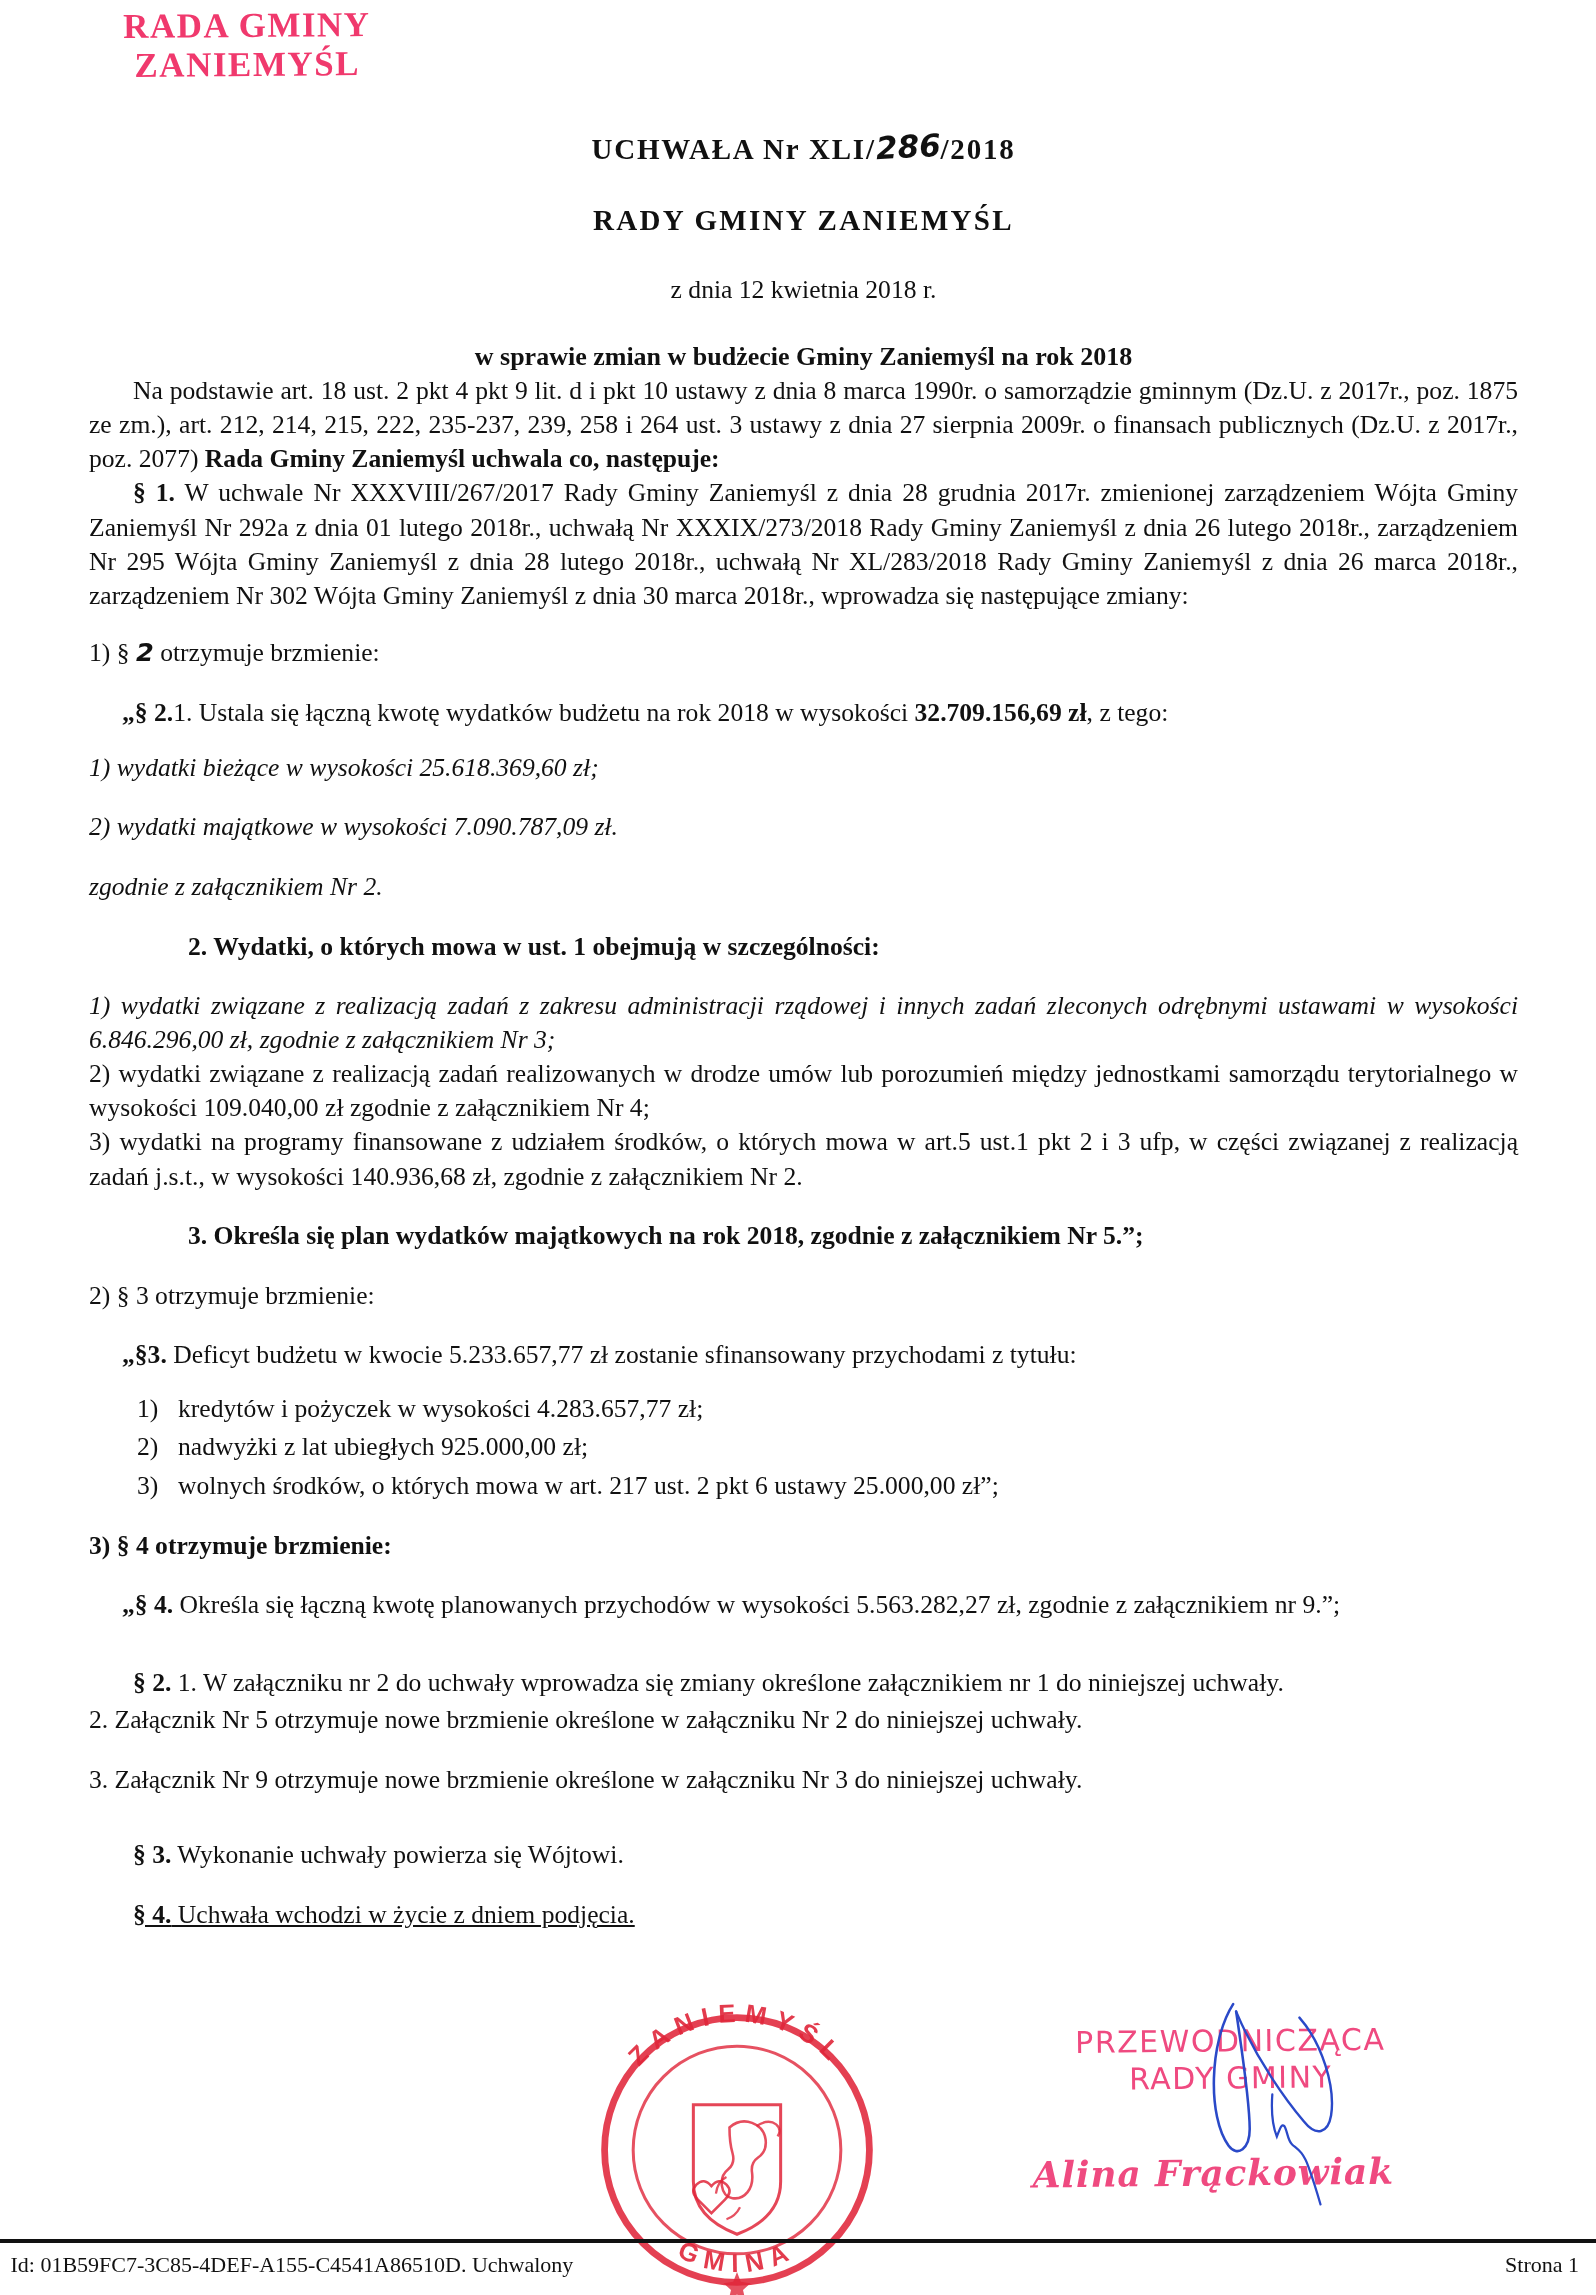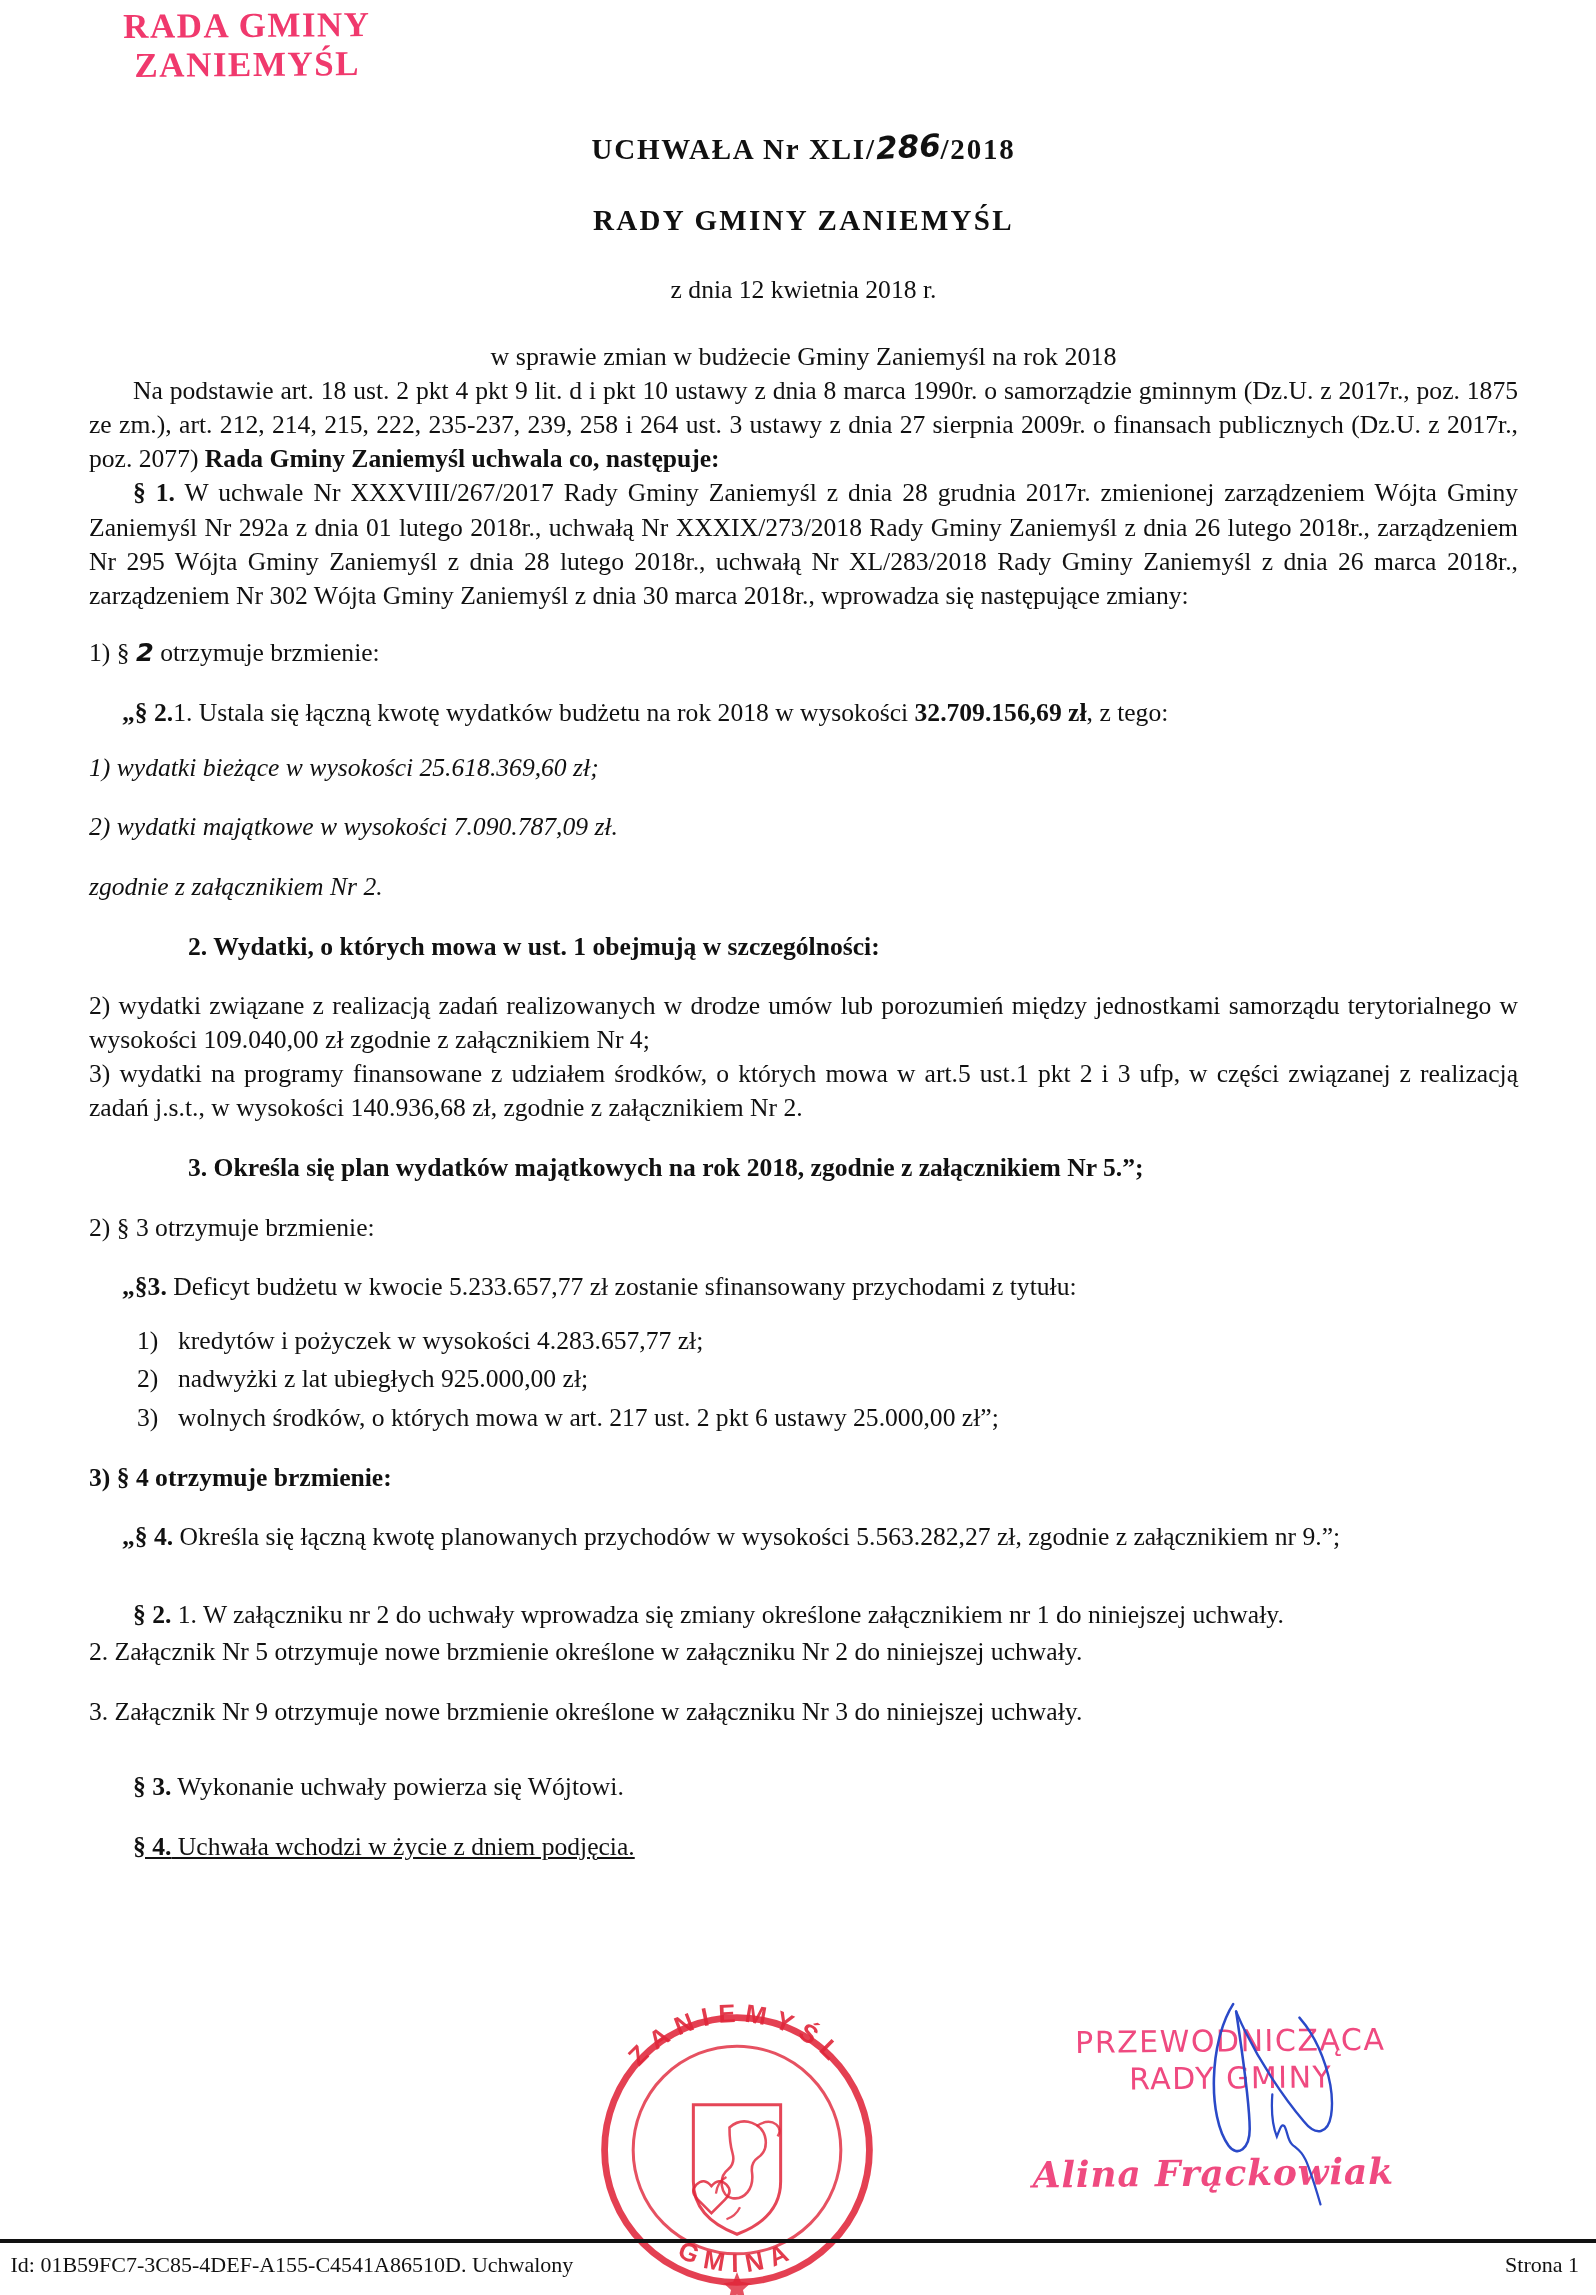--- a/index.html
+++ b/index.html
@@ -31,21 +31,21 @@
 
   .ttl{ text-align:center;font-weight:bold;font-size:29px;letter-spacing:1.8px;margin:0 0 0 0;}
   .ttl .hand{
     font-family:"DejaVu Sans",sans-serif;
     font-style:italic;font-weight:bold;font-size:31px;
     letter-spacing:0px;
     display:inline-block;transform:translateY(-1.5px) rotate(-3deg);
   }
   .ttl2{ text-align:center;font-weight:bold;font-size:29px;letter-spacing:2.3px;margin-top:32px;}
   .dateline{ text-align:center;font-size:25.6px;margin-top:33px;}
-  .subj{ text-align:center;font-weight:normal;font-size:26px;margin-top:33px;}
+  .subj{ text-align:center;font-weight:bold;font-size:26px;margin-top:33px;}
 
   p.just{ text-align:justify;margin:0;}
   .p-basis{margin-top:30px;text-indent:44px;}
   .p-par1{margin-top:33px;text-indent:44px;}
   .p-item{margin-top:22.6px;}
   .p-quote{margin-top:24px;text-indent:33px;}
   .p-sub{margin-top:21px;font-style:italic;}
   .p-ust{margin-top:25.6px;text-indent:99px;font-weight:bold;}
   .p-tight{margin-top:3px;}
   .p-gap{font-weight:bold;}
@@ -111,20 +111,21 @@
     <p class="p-item"><span>1) §</span>&nbsp;<span class="hand" style="font-family:'DejaVu Sans',sans-serif;font-style:italic;font-weight:bold;">2</span><span> otrzymuje brzmienie:</span></p>
 
     <p class="just p-quote"><span class="b">„§ 2.</span><span>1. Ustala się łączną kwotę wydatków budżetu na rok 2018 w wysokości </span><span class="b">32.709.156,69 zł</span><span>, z tego:</span></p>
 
     <p class="p-sub">1) wydatki bieżące w wysokości 25.618.369,60 zł;</p>
     <p class="p-sub">2) wydatki majątkowe w wysokości 7.090.787,09 zł.</p>
     <p class="p-sub">zgodnie z załącznikiem Nr 2.</p>
 
     <p class="p-ust">2. Wydatki, o których mowa w ust. 1 obejmują w szczególności:</p>
 
+    <p class="just p-sub">1) wydatki związane z realizacją zadań z zakresu administracji rządowej i innych zadań zleconych odrębnymi ustawami w wysokości 6.846.296,00 zł, zgodnie z załącznikiem Nr 3;</p>
     <p class="just p-tight">2) wydatki związane z realizacją zadań realizowanych w drodze umów lub porozumień między jednostkami samorządu terytorialnego w wysokości 109.040,00 zł zgodnie z załącznikiem Nr 4;</p>
     <p class="just p-tight">3) wydatki na programy finansowane z udziałem środków, o których mowa w art.5 ust.1 pkt 2 i 3 ufp, w części związanej z realizacją zadań j.s.t., w wysokości 140.936,68 zł, zgodnie z załącznikiem Nr 2.</p>
 
     <p class="p-ust">3. Określa się plan wydatków majątkowych na rok 2018, zgodnie z załącznikiem Nr 5.”;</p>
 
     <p class="p-item">2) § 3 otrzymuje brzmienie:</p>
 
     <p class="just p-quote"><span class="b">„§3.</span><span> Deficyt budżetu w kwocie 5.233.657,77 zł zostanie sfinansowany przychodami z tytułu:</span></p>
 
     <ol class="roman">

